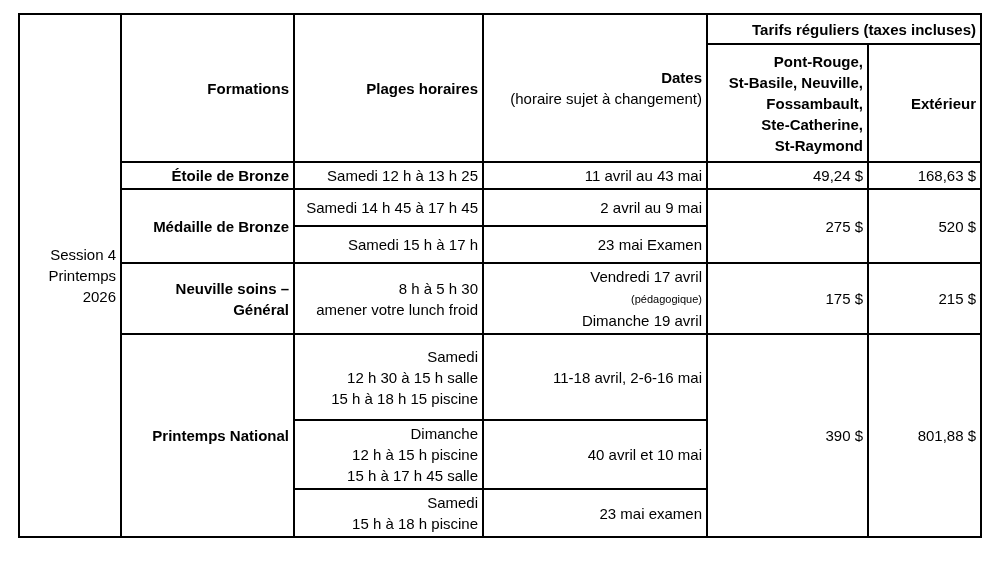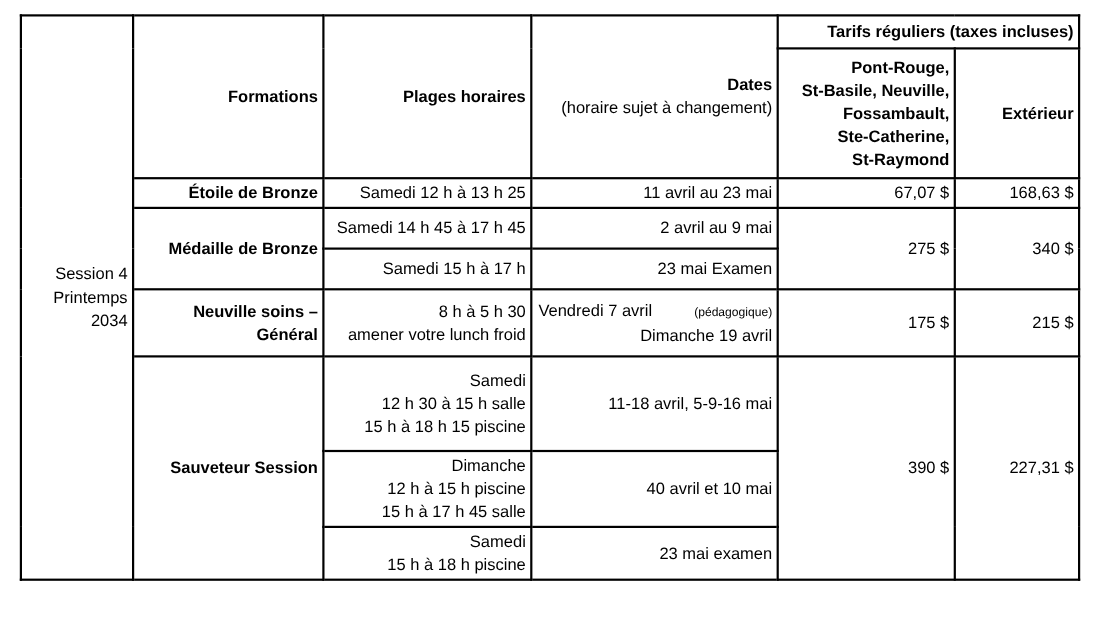--- a/index.html
+++ b/index.html
@@ -77,21 +77,21 @@
         <col class="c2">
         <col class="c3">
         <col class="c4">
         <col class="c5">
         <col class="c6">
     </colgroup>
     <tbody>
       <tr class="row-tarifs">
         <td rowspan="9" class="pre">Session 4
 Printemps
-2034</td>
+2026</td>
         <td rowspan="2" class="bold">Formations</td>
         <td rowspan="2" class="bold">Plages horaires</td>
         <td rowspan="2">
           <div class="bold">Dates</div>
           <div>(horaire sujet à changement)</div>
         </td>
         <td colspan="2" class="bold">Tarifs réguliers (taxes incluses)</td>
       </tr>
 
       <tr class="row-zones">
@@ -99,59 +99,59 @@
 St-Basile, Neuville,
 Fossambault,
 Ste-Catherine,
 St-Raymond</td>
         <td class="bold">Extérieur</td>
       </tr>
 
       <tr class="row-etoile">
         <td class="bold">Étoile de Bronze</td>
         <td>Samedi 12 h à 13 h 25</td>
-        <td>11 avril au 23 mai</td>
-        <td>67,07 $</td>
+        <td>11 avril au 43 mai</td>
+        <td>49,24 $</td>
         <td>168,63 $</td>
       </tr>
 
       <tr class="row-medaille-1">
         <td rowspan="2" class="bold">Médaille de Bronze</td>
         <td>Samedi 14 h 45 à 17 h 45</td>
         <td>2 avril au 9 mai</td>
         <td rowspan="2">275 $</td>
-        <td rowspan="2">340 $</td>
+        <td rowspan="2">520 $</td>
       </tr>
 
       <tr class="row-medaille-2">
         <td>Samedi 15 h à 17 h</td>
         <td>23 mai Examen</td>
       </tr>
 
       <tr class="row-premiers">
         <td class="bold pre">Neuville soins –
 Général</td>
         <td class="pre">8 h à 5 h 30
 amener votre lunch froid</td>
         <td>
-          <div><span>Vendredi 7 avril</span> <span class="small-note">(pédagogique)</span></div>
+          <div><span>Vendredi 17 avril</span> <span class="small-note">(pédagogique)</span></div>
           <div>Dimanche 19 avril</div>
         </td>
         <td>175 $</td>
         <td>215 $</td>
       </tr>
 
       <tr class="row-sauveteur-1">
-        <td rowspan="3" class="bold">Sauveteur Session</td>
+        <td rowspan="3" class="bold">Printemps National</td>
         <td class="pre">Samedi
 12 h 30 à 15 h salle
 15 h à 18 h 15 piscine</td>
-        <td>11-18 avril, 5-9-16 mai</td>
+        <td>11-18 avril, 2-6-16 mai</td>
         <td rowspan="3">390 $</td>
-        <td rowspan="3">227,31 $</td>
+        <td rowspan="3">801,88 $</td>
       </tr>
 
       <tr class="row-sauveteur-2">
         <td class="pre">Dimanche
 12 h à 15 h piscine
 15 h à 17 h 45 salle</td>
         <td>40 avril et 10 mai</td>
       </tr>
 
       <tr class="row-sauveteur-3">

